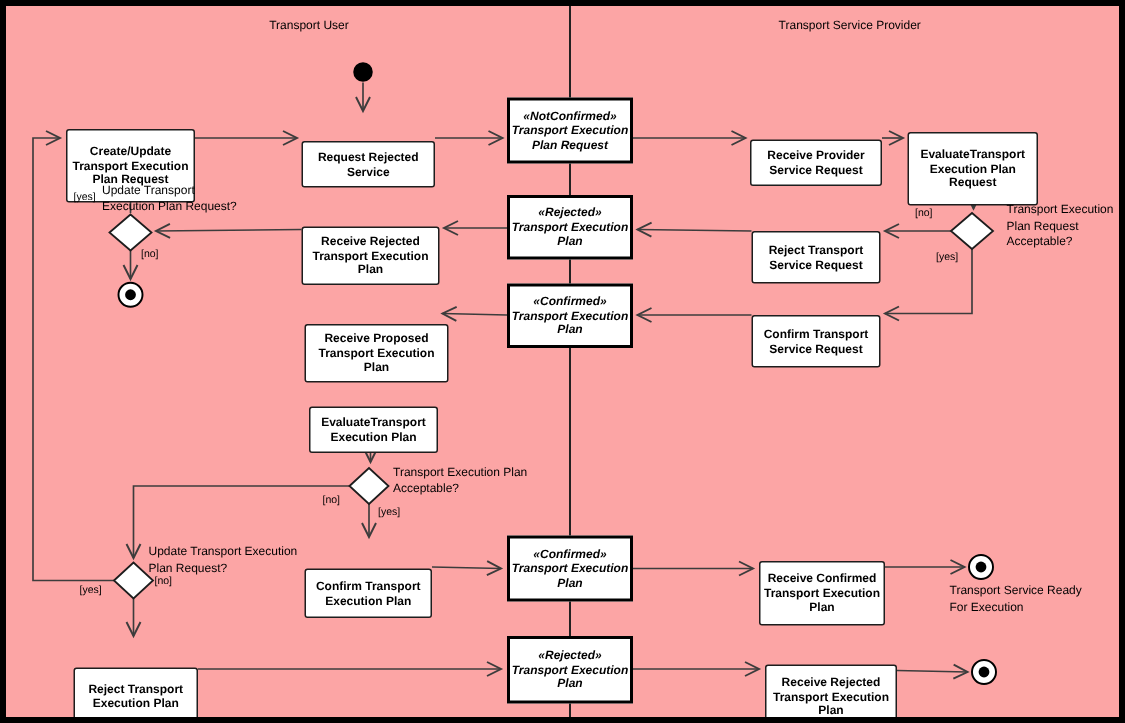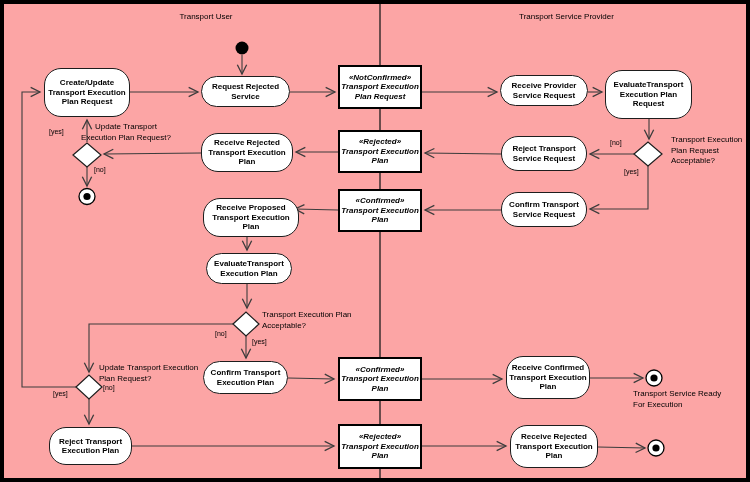--- a/index.html
+++ b/index.html
@@ -5,34 +5,34 @@
   html,body{margin:0;padding:0;background:#888;}
   .frame{
     position:relative;width:750px;height:482px;box-sizing:border-box;
     background:#fca5a5;border:4px solid #000;overflow:hidden;
     font-family:"Liberation Sans",sans-serif;color:#000;
   }
   .edges{position:absolute;left:0;top:0;z-index:0;}
   .lane-label{position:absolute;z-index:2;font-size:8px;text-align:center;white-space:pre;}
   .activity{
     position:absolute;z-index:1;box-sizing:border-box;background:#fff;
-    border:1.3px solid #1d1d1d;border-radius:17px;
+    border:1.3px solid #1d1d1d;border-radius:2px;
     display:flex;align-items:center;justify-content:center;
-    font-size:8px;line-height:9.5px;font-weight:bold;text-align:center;white-space:pre;
+    font-size:8px;line-height:9.5px;font-weight:bold;text-align:center;white-space:pre;margin-top:18px;
   }
   .object-node{
     position:absolute;z-index:1;box-sizing:border-box;background:#fff;
     border:2.4px solid #000;
     display:flex;flex-direction:column;align-items:center;justify-content:center;
     font-size:8px;line-height:9.5px;font-weight:bold;font-style:italic;text-align:center;white-space:pre;
   }
   .question{position:absolute;z-index:2;font-size:8px;line-height:10.5px;white-space:pre;}
   .guard{position:absolute;z-index:2;font-size:7px;white-space:pre;}
   .note-label{position:absolute;z-index:2;font-size:8px;line-height:10.5px;white-space:pre;}
-  .center{text-align:center;}
+  .center{text-align:left;}
 </style>
 </head>
 <body>
 
 <div class="frame">
 
   <svg class="edges" width="750" height="482" viewBox="0 0 750 482">
     <defs>
       <marker id="arrow" markerWidth="20" markerHeight="14" refX="0" refY="0" orient="auto" markerUnits="userSpaceOnUse" viewBox="-10 -6 12 12">
         <path d="M-8,-4 L0,0 L-8,4" fill="none" stroke="#3c3c3c" stroke-width="1.1"></path>

